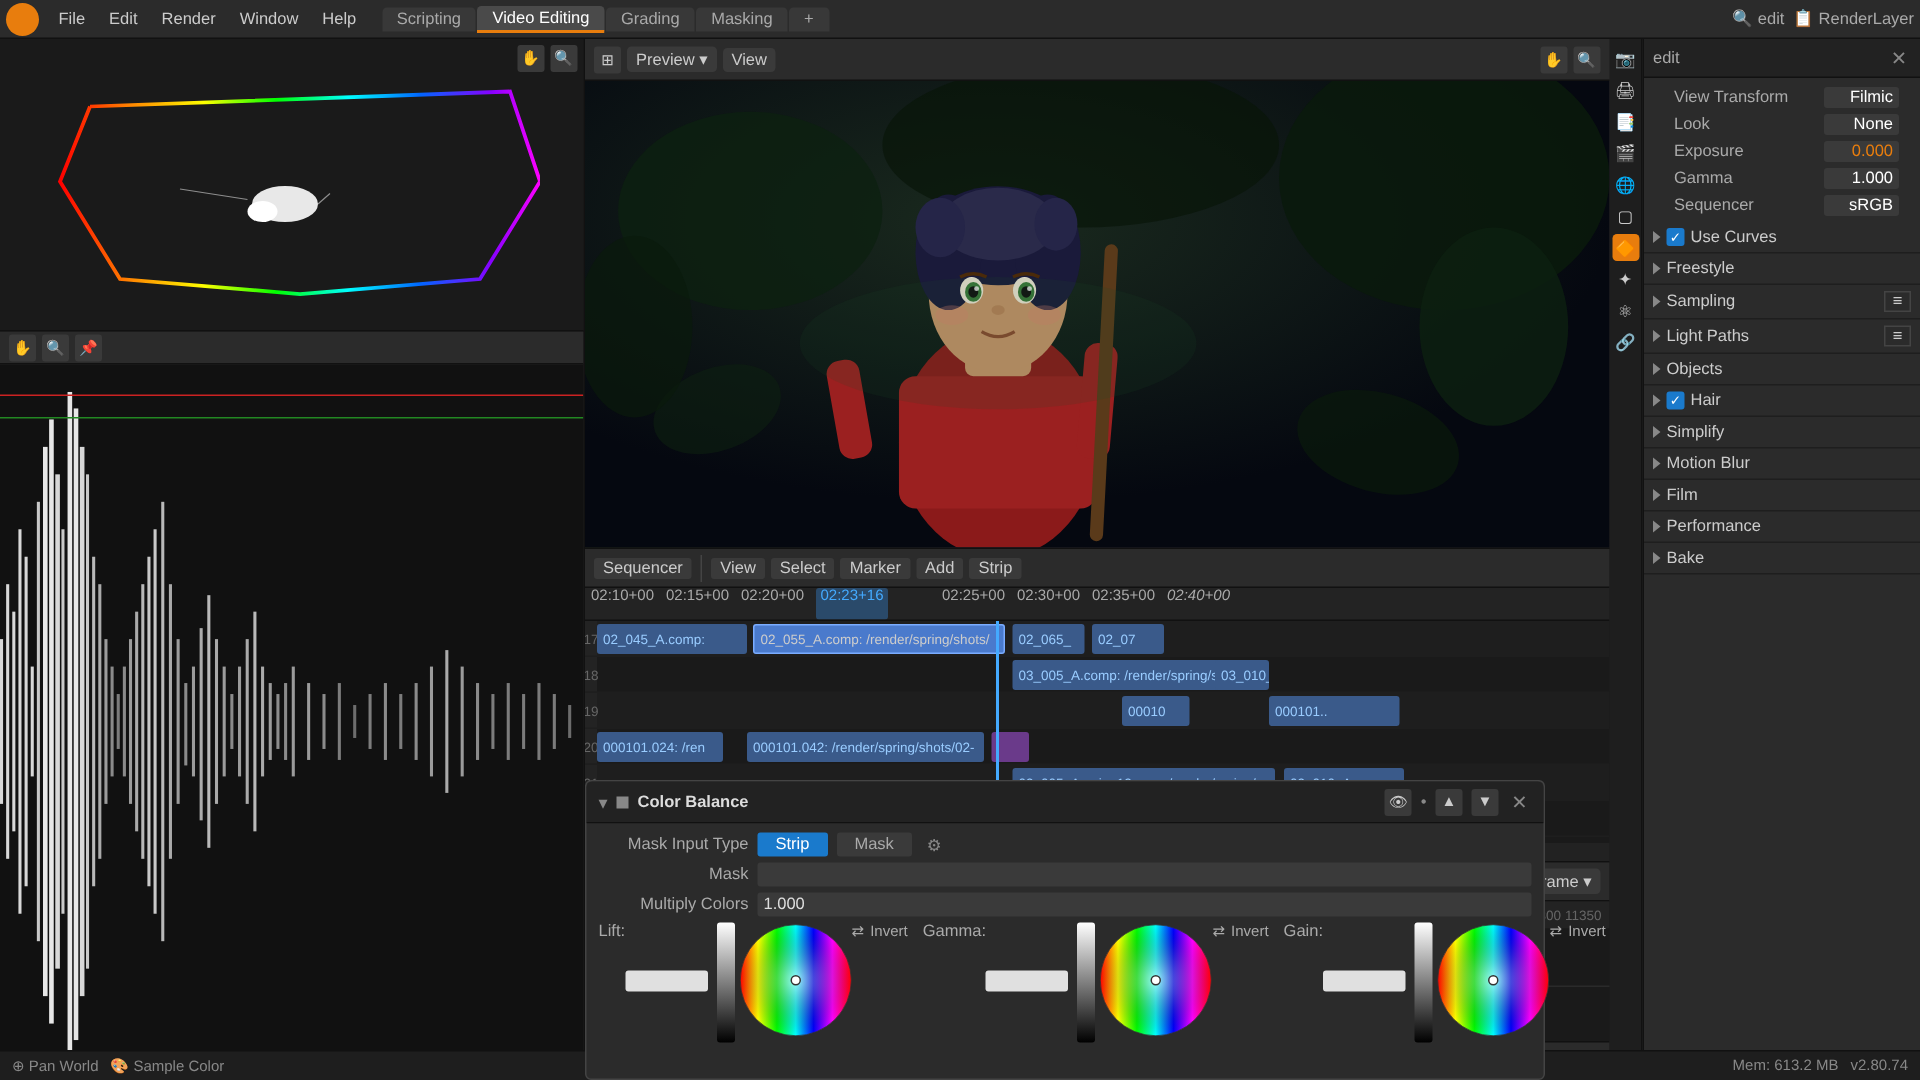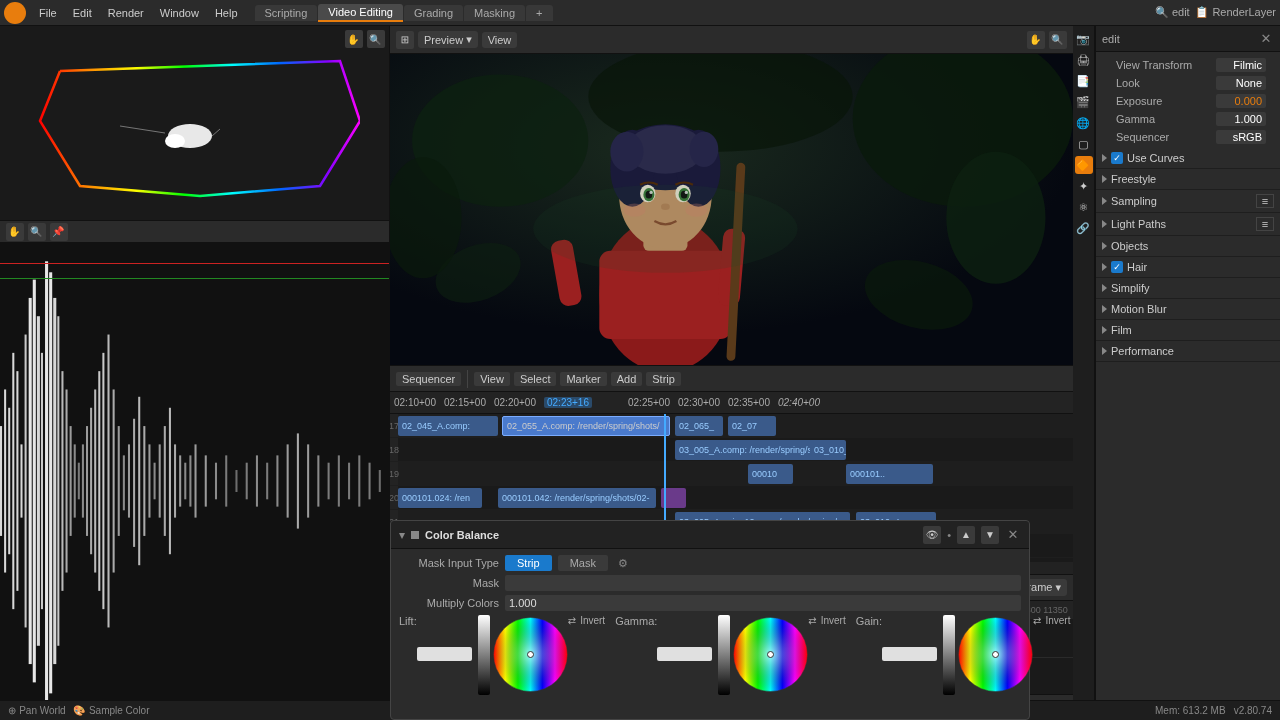--- a/index.html
+++ b/index.html
@@ -170,21 +170,21 @@
     .seq-toolbar-btn {
       padding: 1px 6px;
       background: #3a3a3a;
       border: none; color: #ccc;
       border-radius: 2px; cursor: pointer;
       font-size: 11px;
     }
     .timeline-header {
       height: 22px;
       background: #232323;
-      display: flex; align-items: center;
+      display: flex; 
       border-bottom: 1px solid #111;
       flex-shrink: 0;
       overflow: hidden;
     }
     .tracks-container {
       flex: 1;
       overflow: hidden;
       position: relative;
     }
 
@@ -1106,20 +1106,26 @@
           </div>
         </div>
 
         <div class="panel-section">
           <div class="panel-section-header">
             <span class="chevron right"></span>
             <span>Performance</span>
           </div>
         </div>
 
+        <div class="panel-section">
+          <div class="panel-section-header">
+            <span class="chevron right"></span>
+            <span>Bake</span>
+          </div>
+        </div>
 
       </div>
     </div>
 
   </div>
 
 </div>
 
 <div class="status-bar">
   <span>

